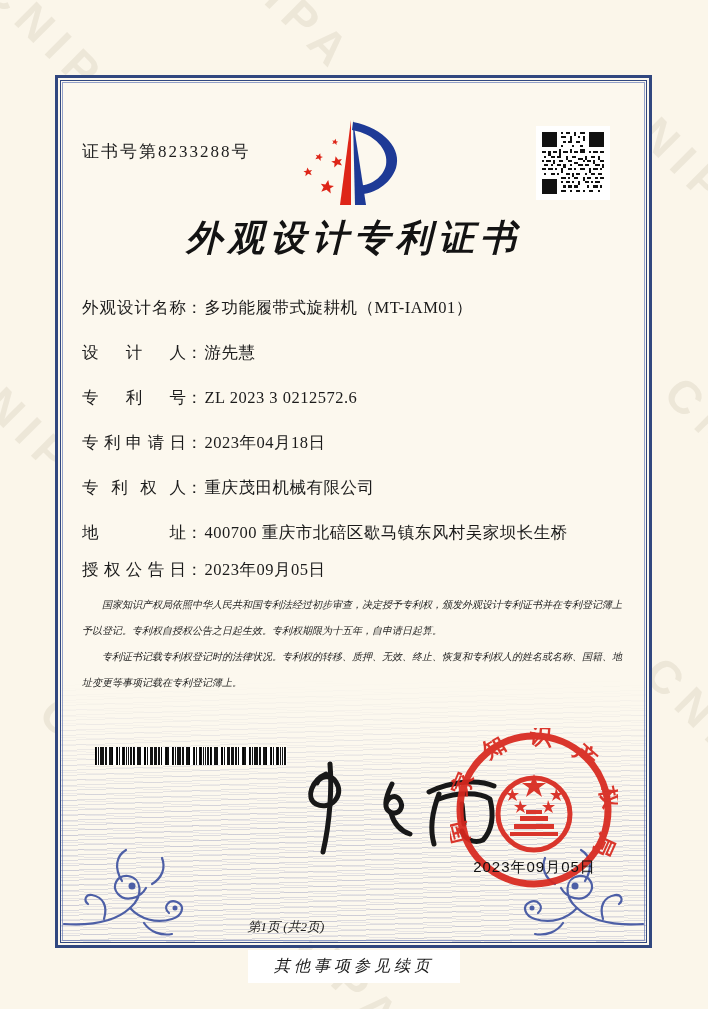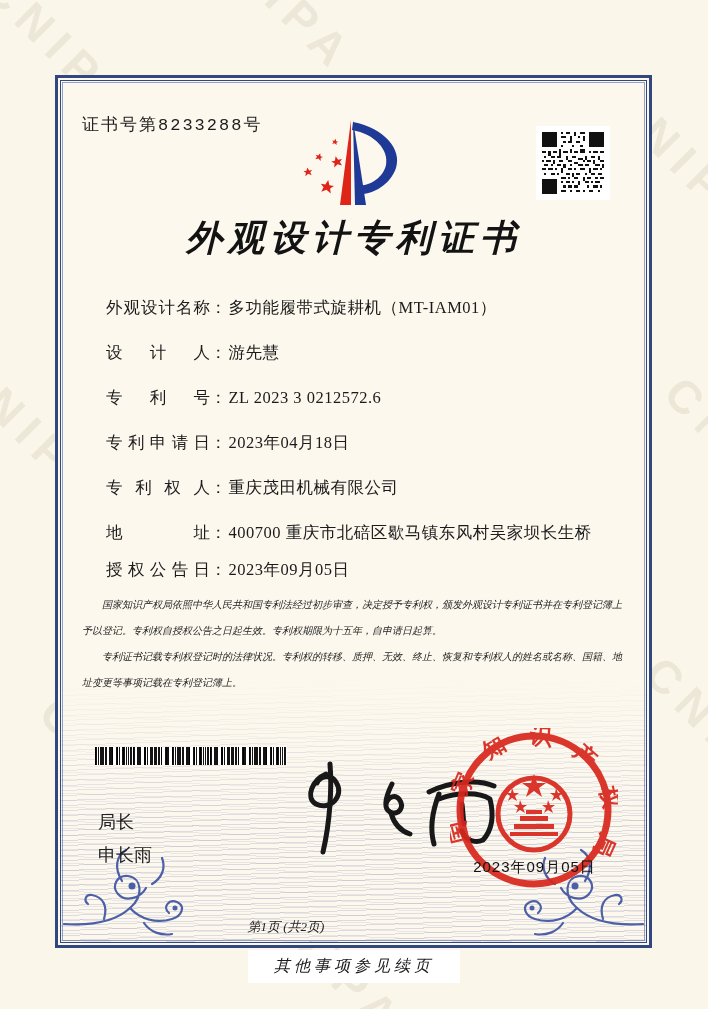--- a/index.html
+++ b/index.html
@@ -24,35 +24,35 @@
            background:
              repeating-linear-gradient(178deg, rgba(96,104,160,0.20) 0 1px, transparent 1px 5px),
              repeating-linear-gradient(182deg, rgba(96,104,160,0.12) 0 1px, transparent 1px 7px);
            -webkit-mask-image:linear-gradient(180deg, transparent 0, #000 55%);
            mask-image:linear-gradient(180deg, transparent 0, #000 55%); }
 
   .flourish { position:absolute; bottom:4px; width:135px; height:115px; }
   .flourish.left { left:4px; }
   .flourish.right { right:4px; transform:scaleX(-1); }
 
-  .cert-no { position:absolute; left:82px; top:113px; font-size:17px; color:#1d1d1d; letter-spacing:2px;font-family:Liberation Mono, monospace; }
+  .cert-no { position:absolute; left:82px; top:140px; font-size:17px; color:#1d1d1d; letter-spacing:2px; }
 
   .logo { position:absolute; left:290px; top:108px; width:130px; height:105px; }
 
   .qr-box { position:absolute; left:536px; top:126px; width:74px; height:74px;
             background:#fff; padding:6px; }
   .qr-box svg { width:62px; height:62px; shape-rendering:crispEdges; }
 
   .title { position:absolute; left:0; top:214px; width:708px; text-align:center;
            font-size:36px; font-weight:bold; color:#131313; letter-spacing:6px;font-style:italic; }
 
   .fields { position:absolute; left:82px; top:0; width:545px; font-size:16.5px; color:#1b1b1b; }
   .frow { position:absolute; left:0; white-space:nowrap; }
   .flabel { display:inline-block; width:104px; text-align:justify; text-align-last:justify;
-            vertical-align:bottom;margin-left:24px; }
+            vertical-align:bottom; }
   .fcolon { margin:0 2px 0 0; }
   .fvalue { letter-spacing:0.5px;text-align:right; }
   .fgroup2 { position:absolute; left:268px; top:0; white-space:nowrap; }
   .fgroup2 .flabel { width:100px; }
 
   .paras { position:absolute; left:82px; top:592px; width:540px; font-size:10px;
            line-height:26px; color:#1f1f1f; text-align:justify; font-style:italic; }
   .paras p { text-indent:2em; }
 
   .barcode { position:absolute; left:95px; top:747px; width:192px; height:18px; background:#fff;
@@ -184,24 +184,20 @@
     </div>
   </div>
 
   <div class="paras">
     <p>国家知识产权局依照中华人民共和国专利法经过初步审查，决定授予专利权，颁发外观设计专利证书并在专利登记簿上予以登记。专利权自授权公告之日起生效。专利权期限为十五年，自申请日起算。</p>
     <p>专利证书记载专利权登记时的法律状况。专利权的转移、质押、无效、终止、恢复和专利权人的姓名或名称、国籍、地址变更等事项记载在专利登记簿上。</p>
   </div>
 
   <div class="barcode"></div>
 
-  <div class="signer">
-    <div>局长</div>
-    <div>申长雨</div>
-  </div>
 
   <svg class="signature" viewBox="0 0 215 105">
     <g stroke="#181818" fill="none" stroke-width="5" stroke-linecap="round" stroke-linejoin="round">
       <path d="M34,16 C20,22 13,40 24,46 C38,53 53,38 44,24 C39,16 28,18 25,25"></path>
       <path d="M38,6 C40,30 38,64 31,94"></path>
       <path d="M100,26 C94,38 91,50 98,54 C107,58 113,49 107,41 C103,36 96,39 94,46"></path>
       <path d="M99,55 C102,66 109,73 118,76"></path>
       <path d="M137,34 C159,23 187,21 202,28"></path>
       <path d="M147,36 C140,54 138,72 142,86"></path>
       <path d="M147,41 C165,34 188,34 198,41 C202,57 200,72 191,82 C182,86 172,81 170,73"></path>

